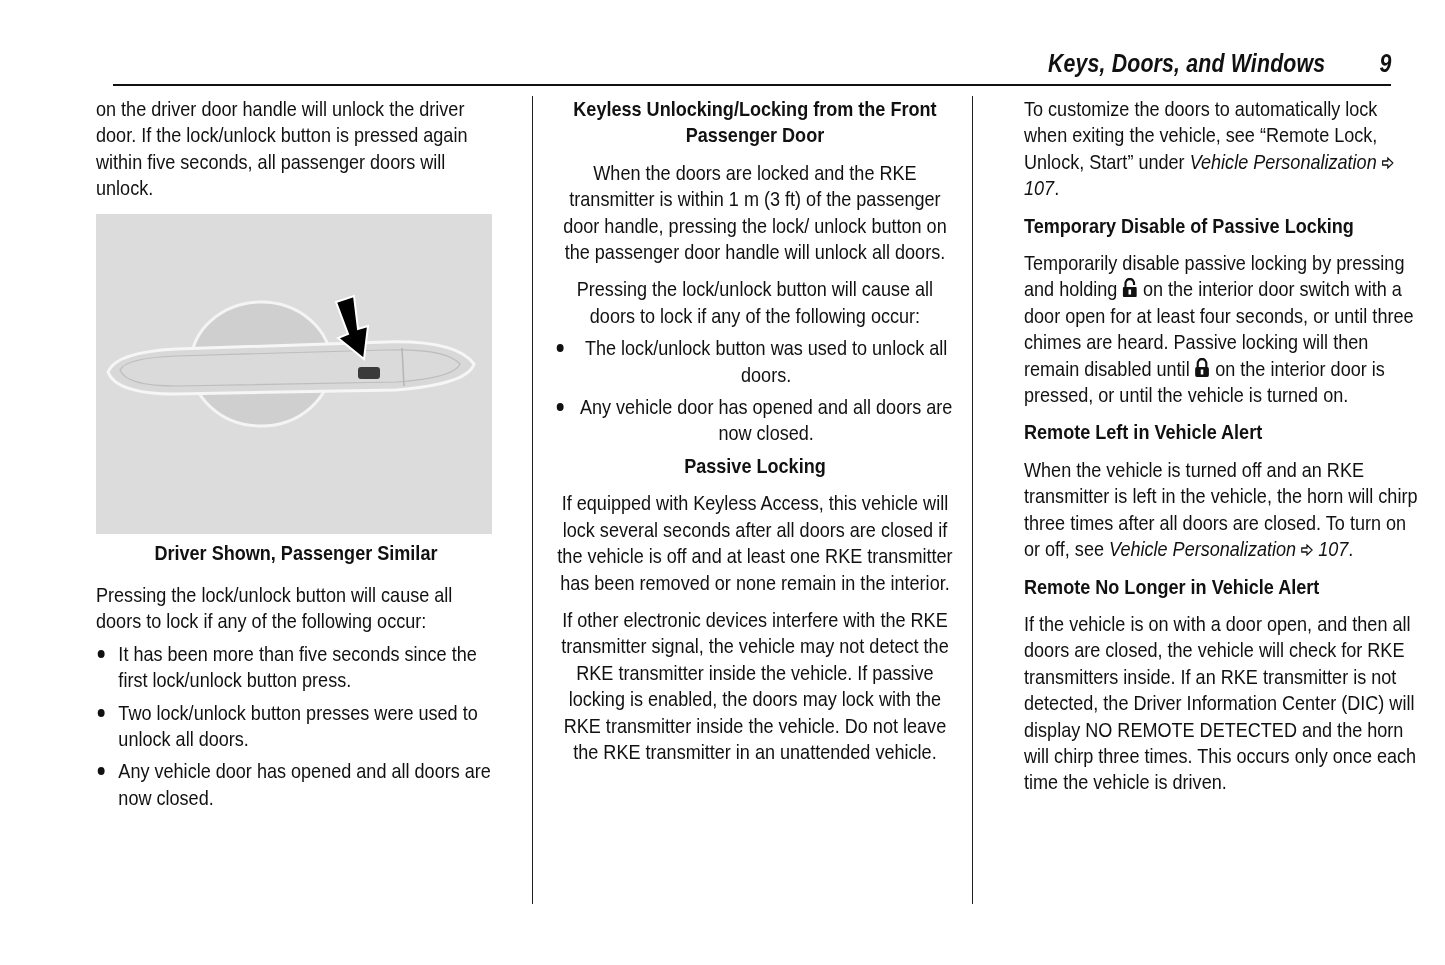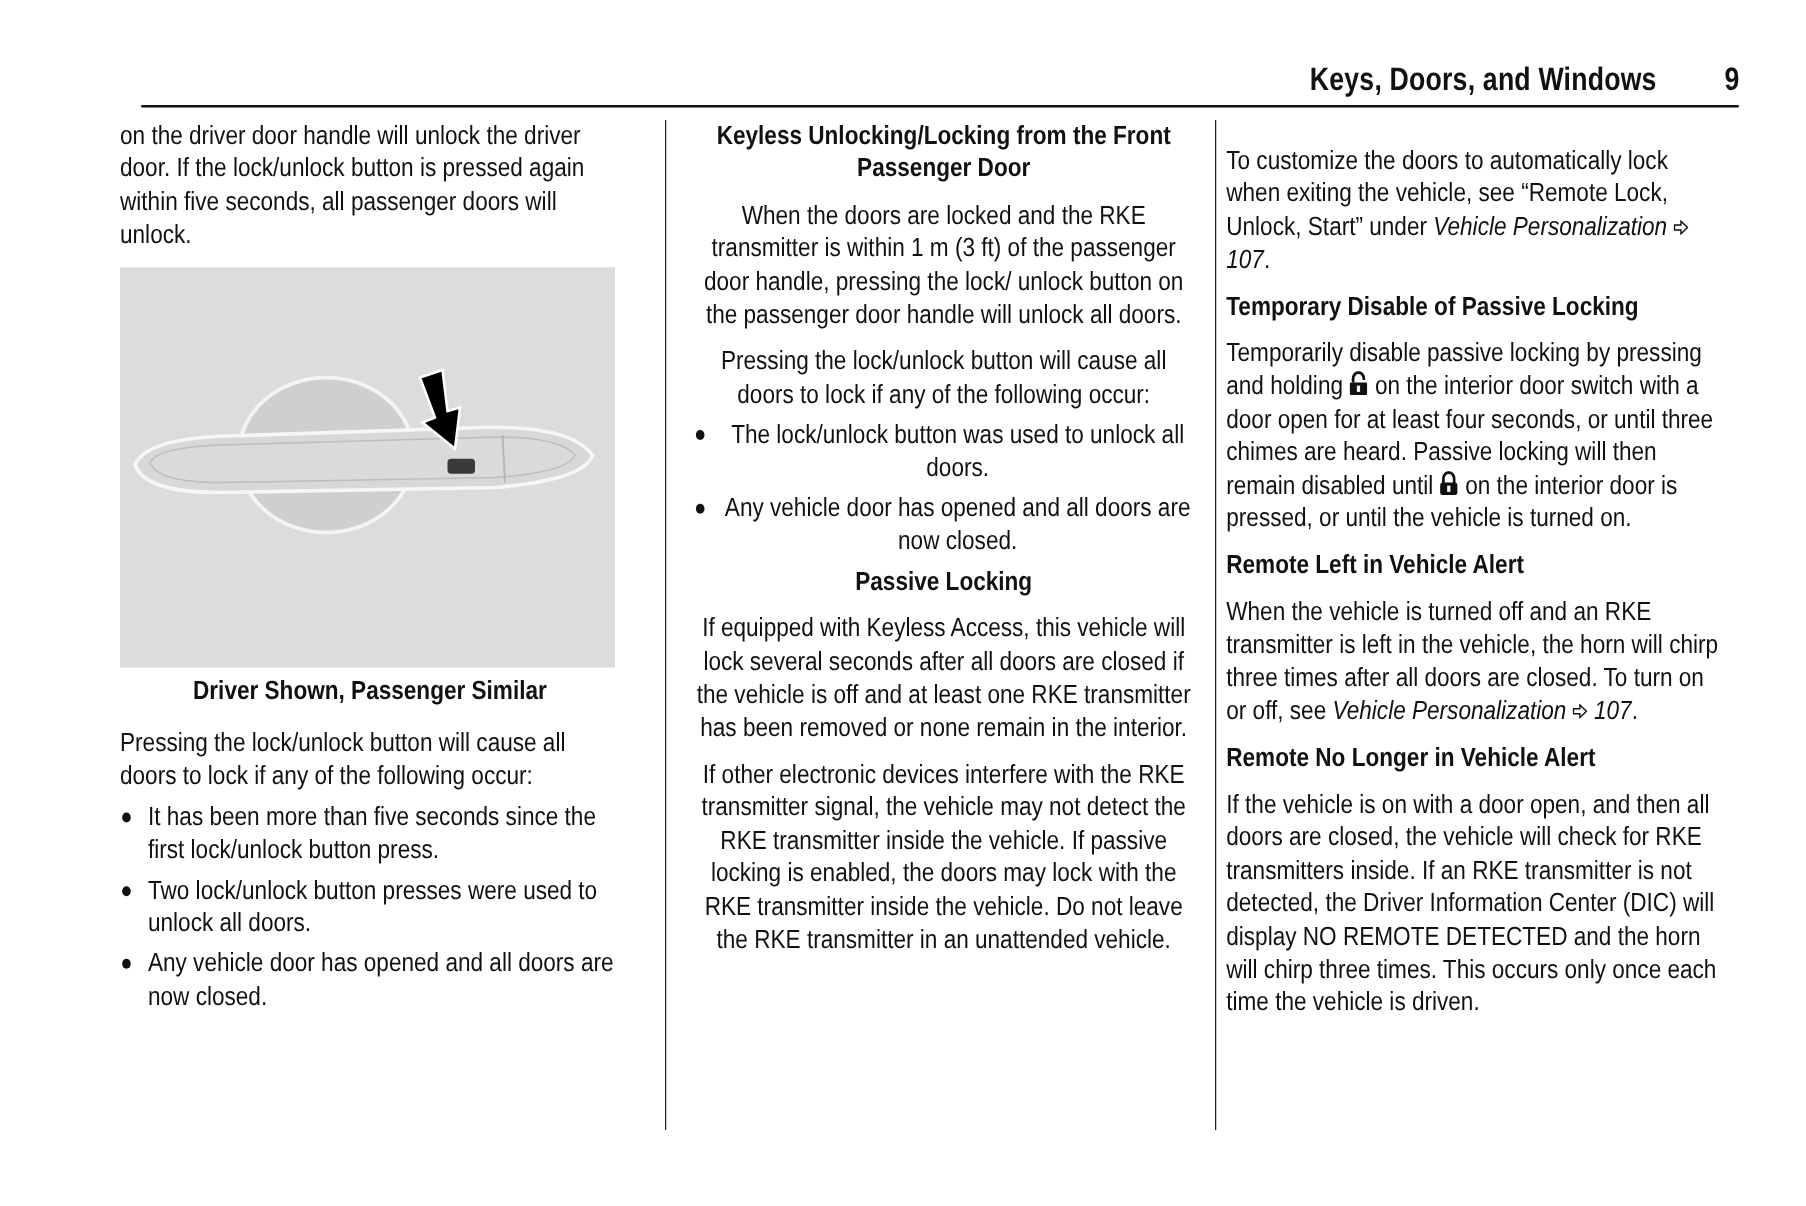--- a/index.html
+++ b/index.html
@@ -1,27 +1,27 @@
 <!DOCTYPE html>
 <html><head>
   <meta charset="utf-8">
   <style>
     html, body { margin:0; padding:0; background:#ffffff; }
     body { width:1445px; height:965px; position:relative; overflow:hidden;
            font-family:"Liberation Sans", sans-serif; color:#111; }
     .header { position:absolute; left:113px; top:48px; width:1278px; height:36px;
-              border-bottom:2px solid #111; }
+              border-bottom:2px solid #111;font-style:italic; }
     .header-title { position:absolute; right:66px; top:0; font-size:26px; font-weight:bold;
                     transform:scaleX(0.82); transform-origin:right top; letter-spacing:0.2px; }
     .header-page { position:absolute; right:0; top:0; font-size:26px; font-weight:bold;
                    transform:scaleX(0.82); transform-origin:right top; }
     .col { position:absolute; top:96px; }
     .col1 { left:96px; width:400px; }
     .col2 { left:555px; width:400px;text-align:center; }
-    .col3 { left:981px; width:400px;margin-top:20px; }
+    .col3 { left:1024px; width:400px; }
     .vline { position:absolute; top:96px; height:808px; width:1px; background:#222; }
     .vl1 { left:532px; } .vl2 { left:972px; }
     .t { font-size:21px; line-height:26.4px; transform:scaleX(0.86); transform-origin:left top;
          width:465px; margin:0; }
     .h { font-weight:bold; }
     .p { margin-bottom:11px; }
     .hd { margin-bottom:11px; }
     ul { list-style:none; margin:0; padding:0; }
     li { position:relative; padding-left:26px; margin-bottom:6px; }
     li .dot { position:absolute; left:2px; top:9px; width:8px; height:8px; border-radius:50%; background:#111; }

